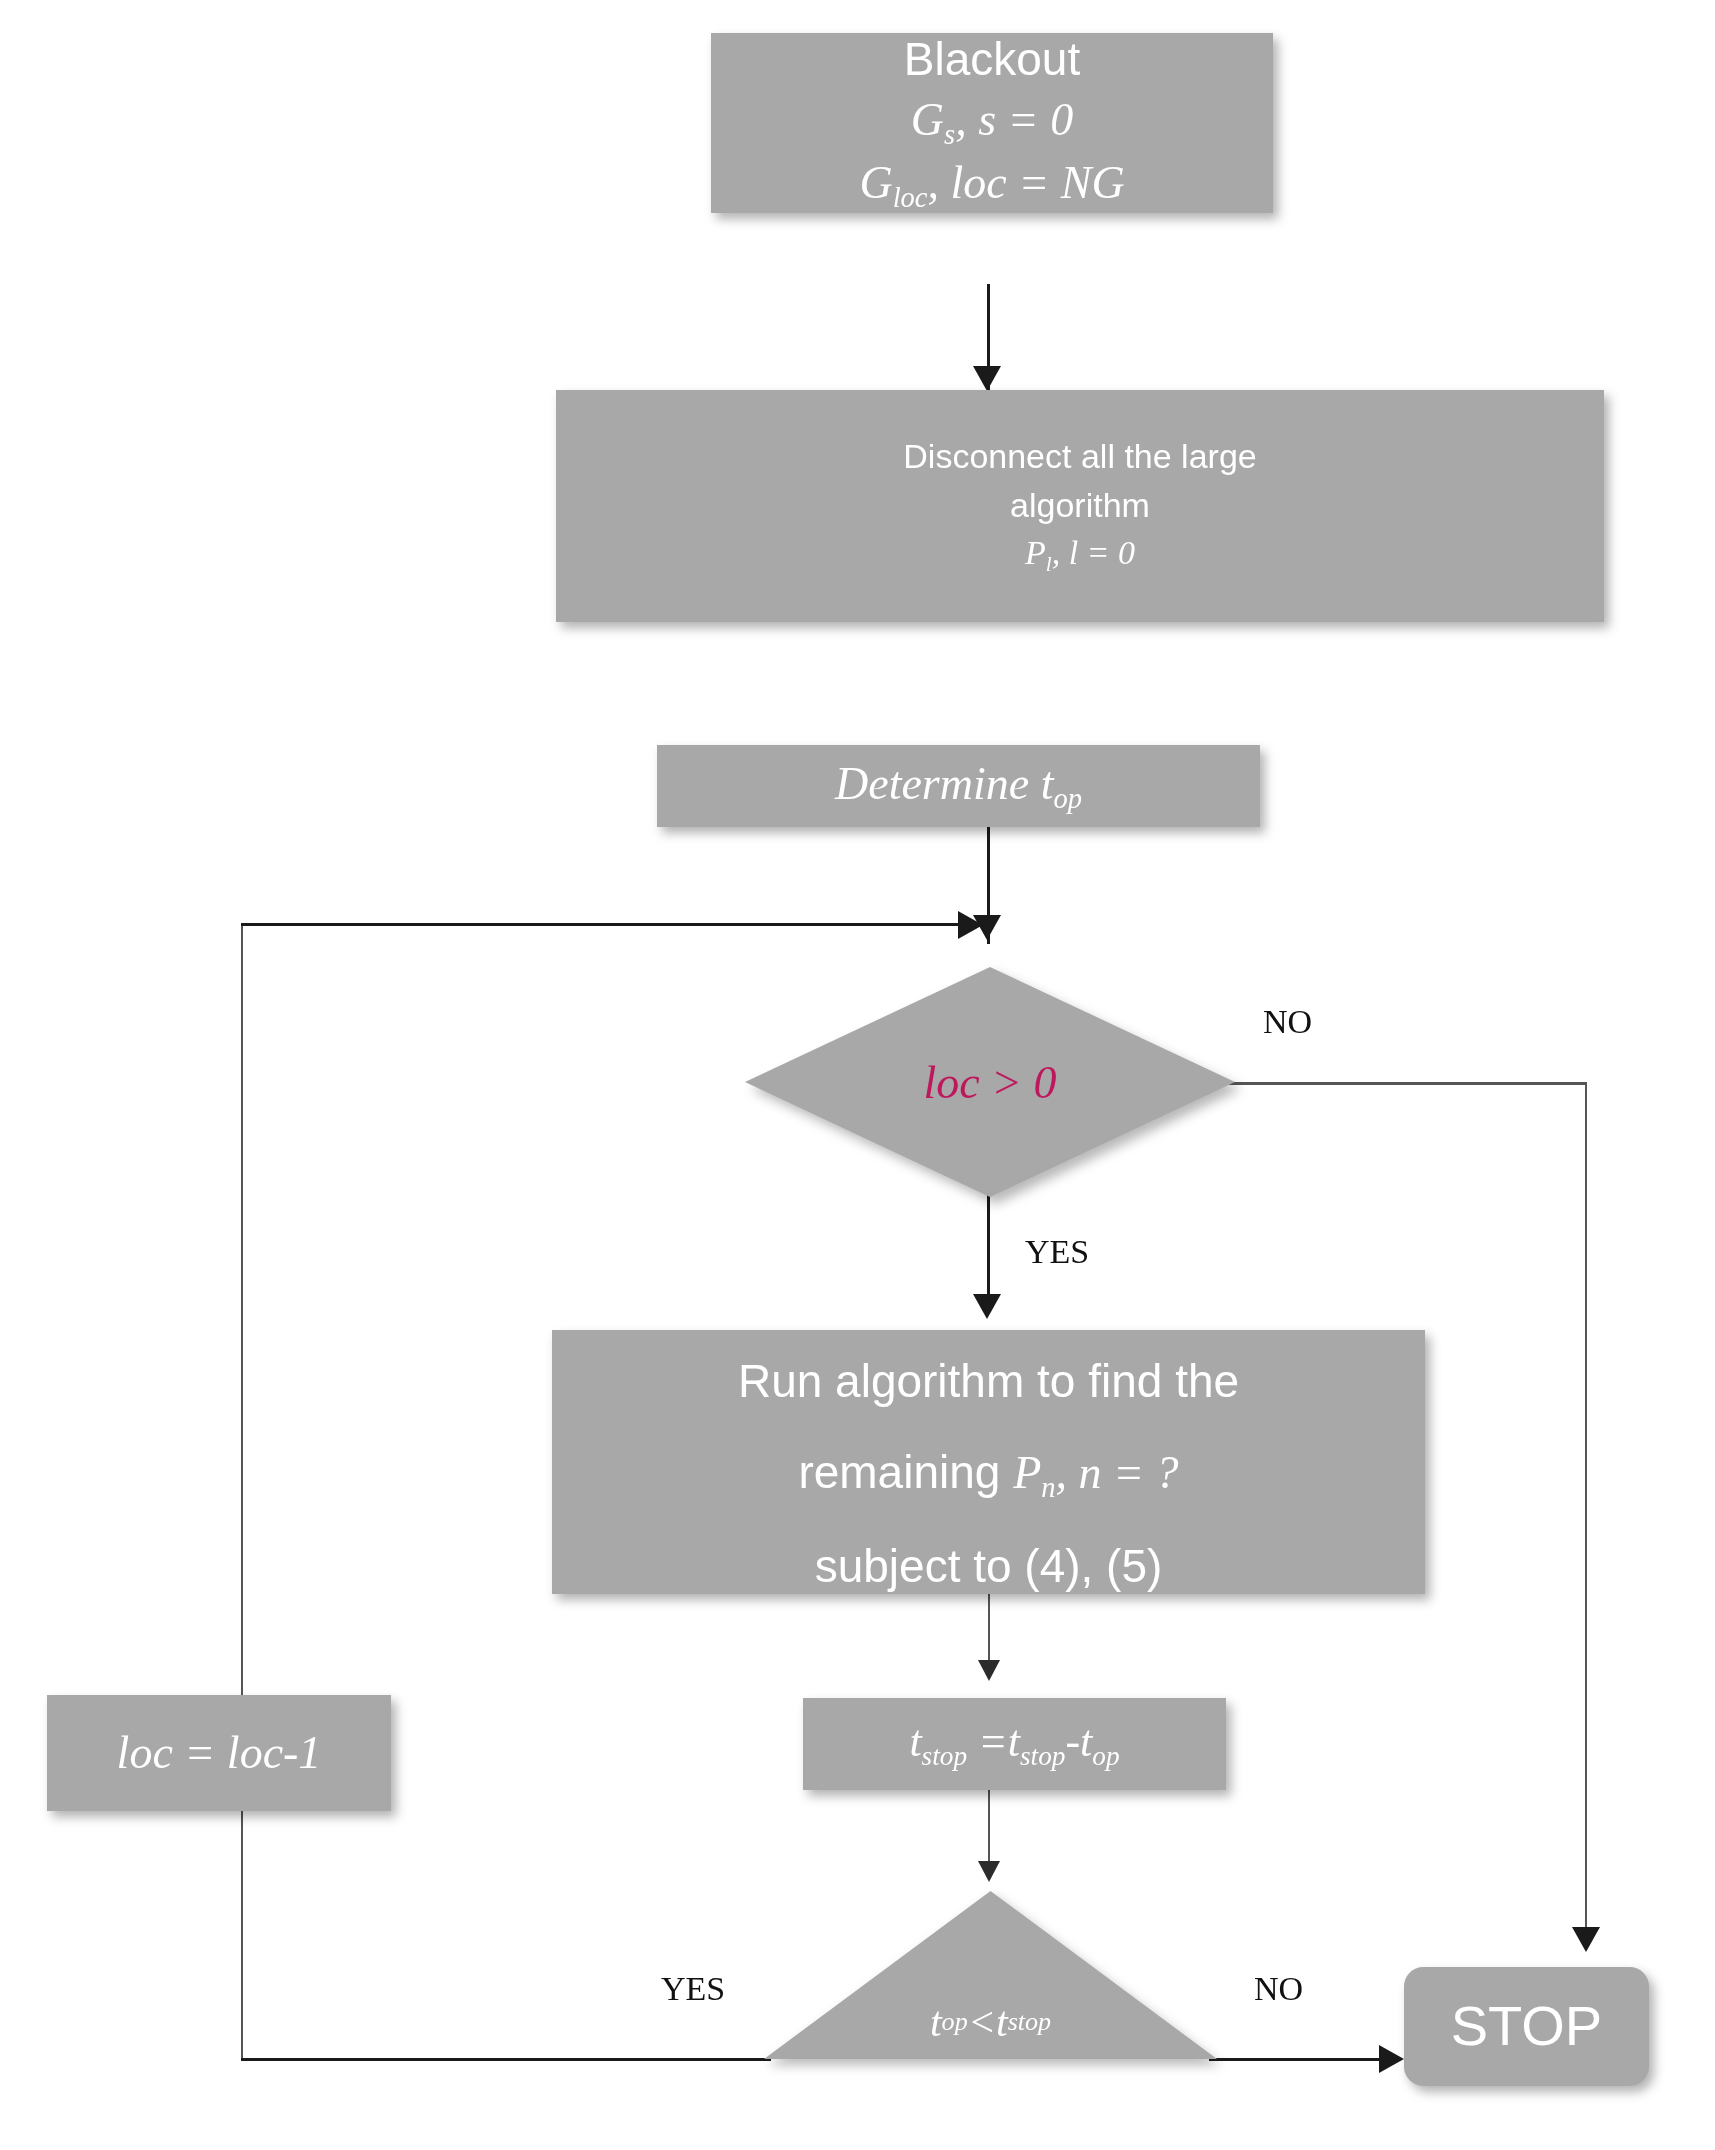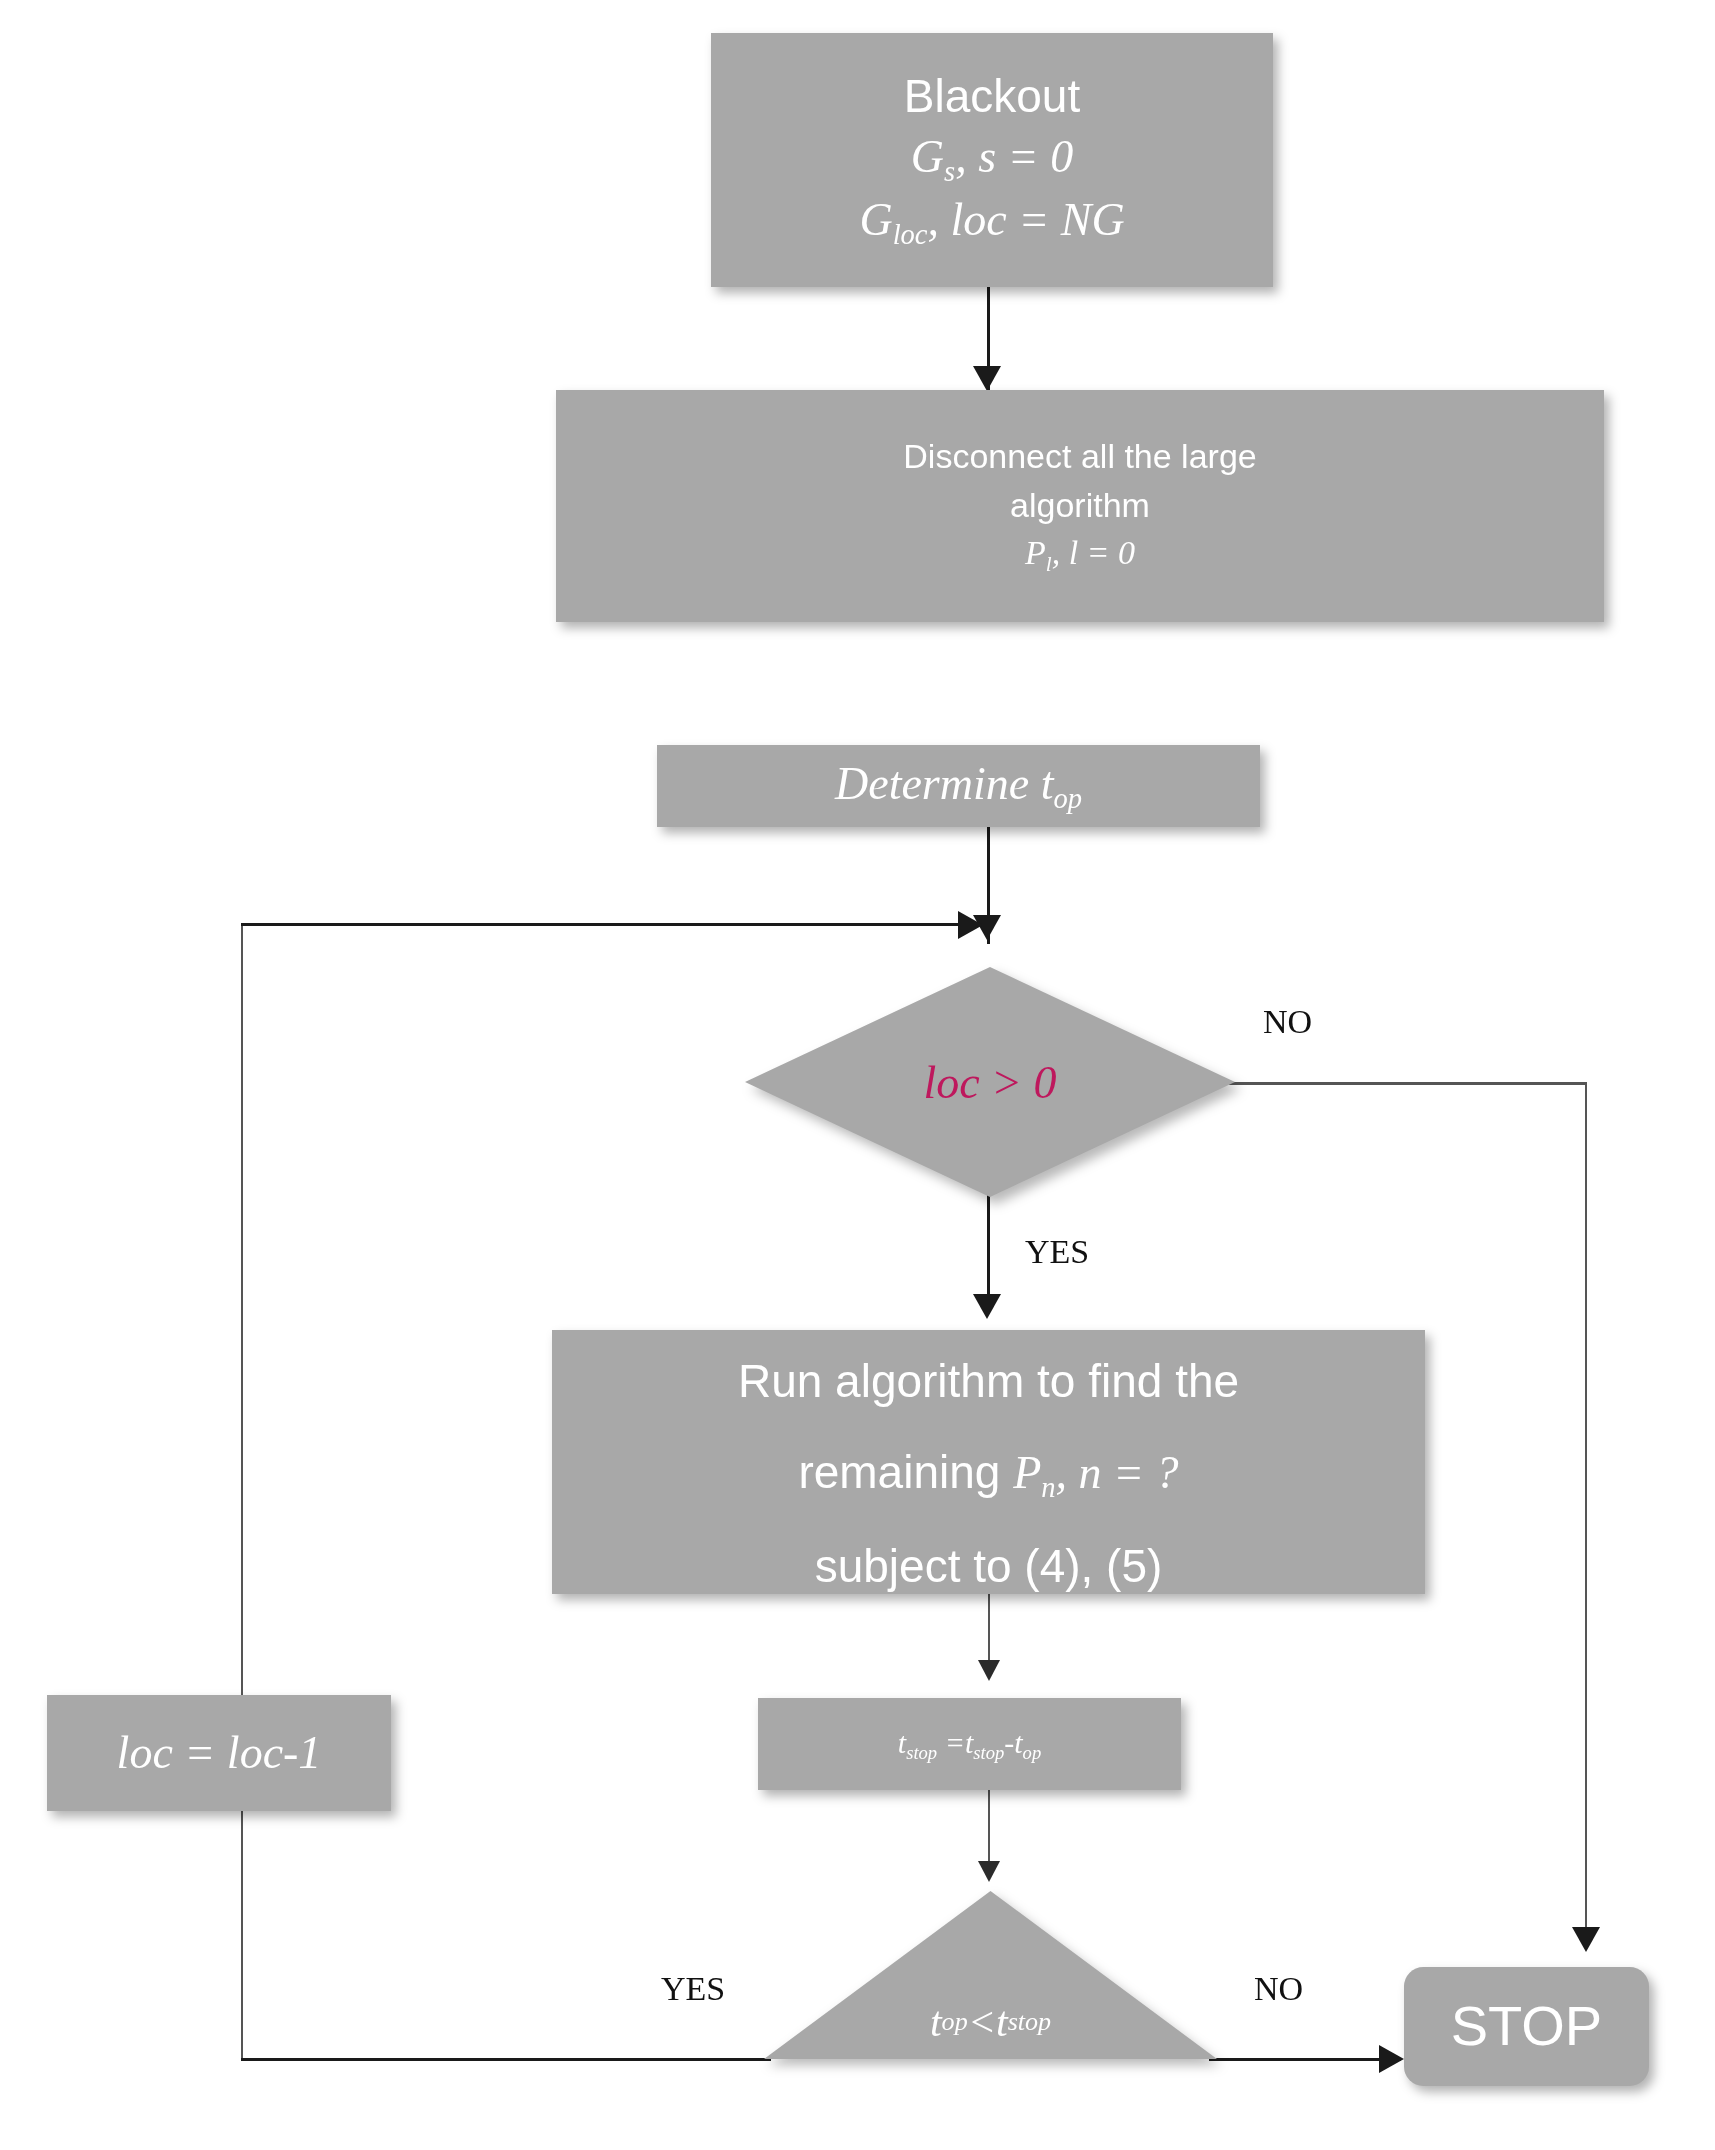--- a/index.html
+++ b/index.html
@@ -41,41 +41,41 @@
     font-style: italic;
   }
   sub {
     font-size: 0.62em;
     vertical-align: -0.32em;
     font-style: italic;
   }
 
   
   #node-blackout {
-    left: 711px; top: 33px; width: 562px; height: 254px;
+    left: 711px; top: 33px; width: 562px; height: 180px;
     font-size: 46px;
     padding-top: 1px;
   }
   #node-disconnect {
     left: 556px; top: 390px; width: 1048px; height: 232px;
     font-size: 34px;
   }
   #node-disconnect .line { line-height: 1.42; }
   #node-determine {
     left: 657px; top: 745px; width: 603px; height: 82px;
     font-size: 46px;
   }
   #node-run {
     left: 552px; top: 1330px; width: 873px; height: 264px;
     font-size: 46px;
   }
   #node-run .line { line-height: 1.46; margin-top: 24px; }
   #node-tstop {
-    left: 758px; top: 1698px; width: 423px; height: 92px;
-    font-size: 30px;
+    left: 803px; top: 1698px; width: 423px; height: 92px;
+    font-size: 44px;
   }
   #node-loc {
     left: 47px; top: 1695px; width: 344px; height: 116px;
     font-size: 46px;
   }
   #node-stop {
     left: 1404px; top: 1967px; width: 245px; height: 119px;
     border-radius: 19.3px;
     font-size: 56px;
   }

